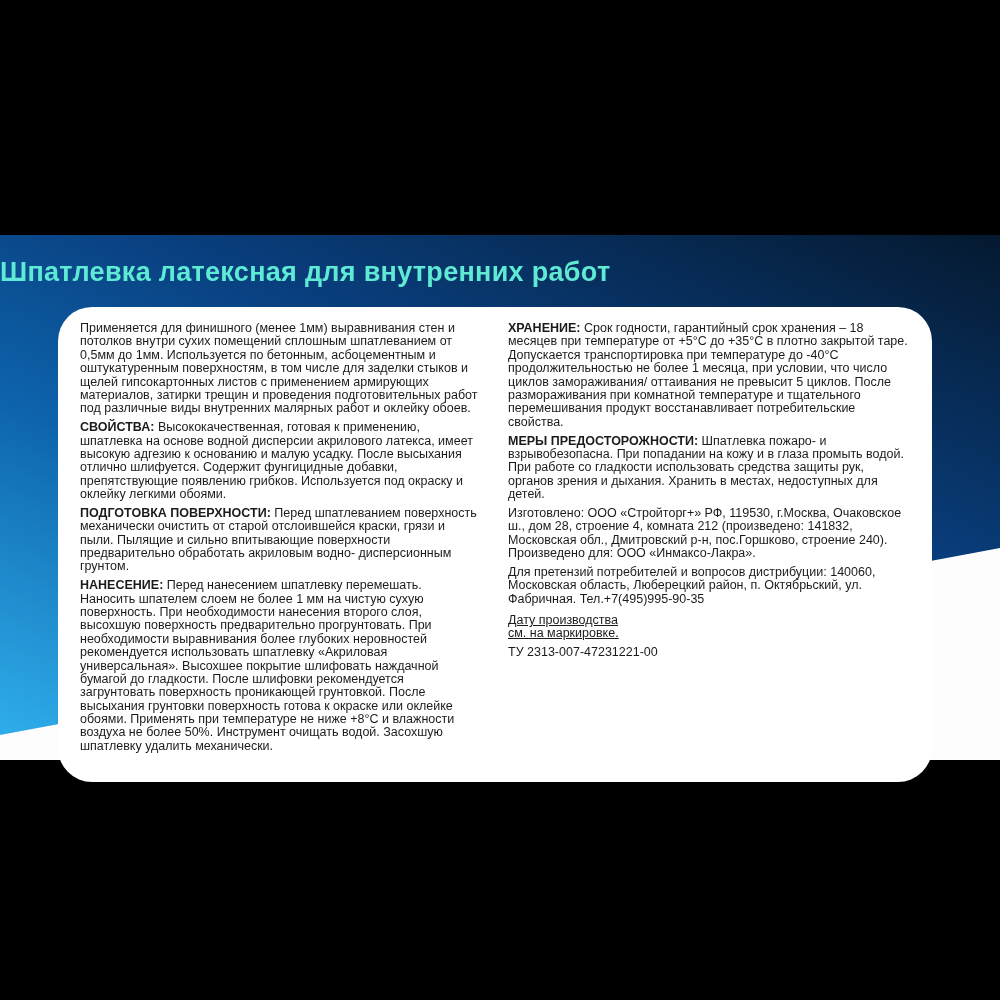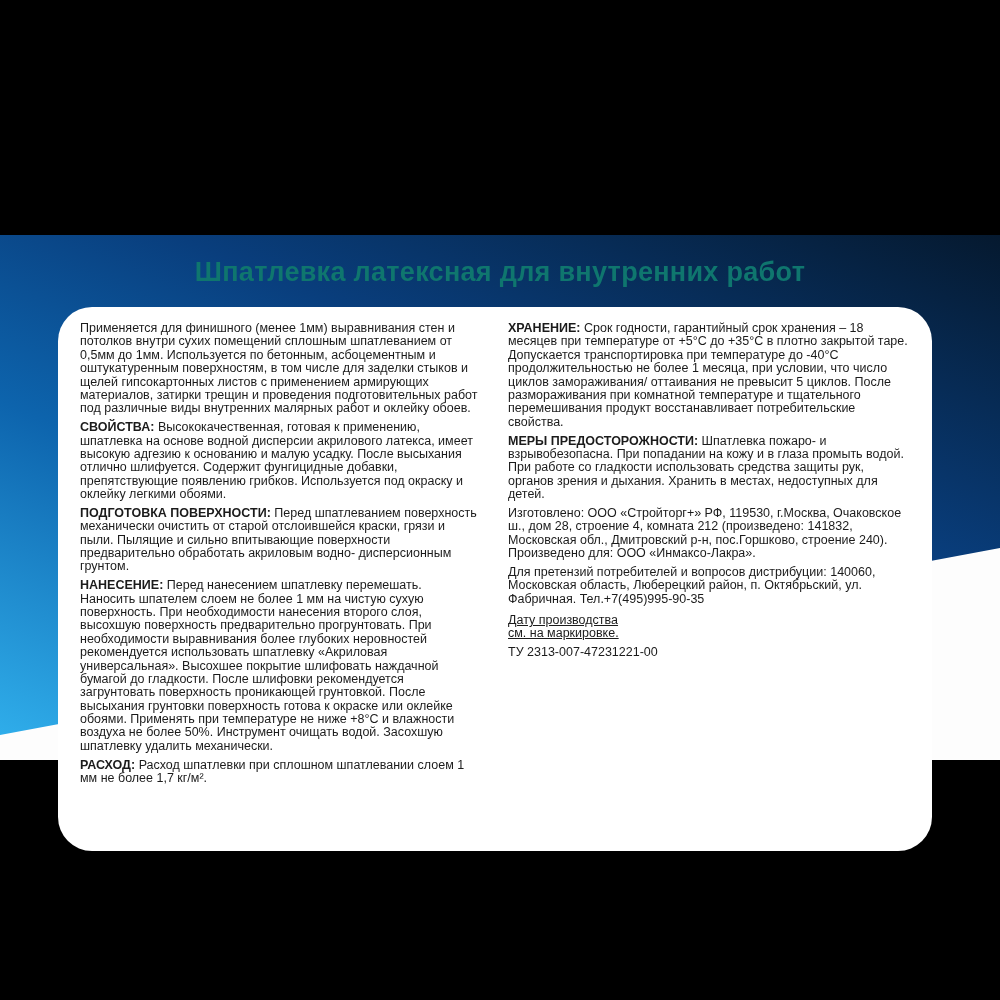--- a/index.html
+++ b/index.html
@@ -10,25 +10,25 @@
   .band-black-top {position:absolute; left:0; top:0; width:1000px; height:235px; background:#000;}
   .band-white {position:absolute; left:0; top:235px; width:1000px; height:525px; background:#fdfdfd;}
   .band-blue {
     position:absolute; left:0; top:235px; width:1000px; height:500px;
     background:linear-gradient(203deg, #05192f 0%, #093e7d 38%, #0d64ad 64%, #2fadea 100%);
     clip-path:polygon(0 0, 100% 0, 100% 62.6%, 0 100%);
   }
   .band-black-bottom {position:absolute; left:0; top:760px; width:1000px; height:240px; background:#000;}
   .title {
     position:absolute; left:0; top:256px; width:1000px; margin:0;
-    text-align:center; color:#0f766e; font-size:27px; font-weight:bold;
+    text-align:left; color:#5eead4; font-size:27px; font-weight:bold;
     letter-spacing:.3px; line-height:1.2;
   }
   .card {
-    position:absolute; left:58px; top:307px; width:874px; height:544px;
+    position:absolute; left:58px; top:307px; width:874px; height:475px;
     box-sizing:border-box; background:#fff; border-radius:34px;
     padding:15px 24px 12px 22px; display:flex; gap:28px;
   }
   .col {width:400px; color:#1b1b1b; font-size:12.5px; line-height:1.07;}
   .sec {margin:0 0 5.5px 0;}
   .sec b {font-weight:bold;}
   .gap-before {margin-top:8px;text-decoration:underline;}
   .pre {white-space:pre-line;}
 </style>
 </head>
@@ -43,21 +43,20 @@
 
   <h1 class="title">Шпатлевка латексная для внутренних работ</h1>
 
   <div class="card">
 
     <div class="col">
       <p class="sec"><span>Применяется для финишного (менее 1мм) выравнивания стен и потолков внутри сухих помещений сплошным шпатлеванием от 0,5мм до 1мм. Используется по бетонным, асбоцементным и оштукатуренным поверхностям, в том числе для заделки стыков и щелей гипсокартонных листов с применением армирующих материалов, затирки трещин и проведения подготовительных работ под различные виды внутренних малярных работ и оклейку обоев.</span></p>
       <p class="sec"><b>СВОЙСТВА:</b> <span>Высококачественная, готовая к применению, шпатлевка на основе водной дисперсии акрилового латекса, имеет высокую адгезию к основанию и малую усадку. После высыхания отлично шлифуется. Содержит фунгицидные добавки, препятствующие появлению грибков. Используется под окраску и оклейку легкими обоями.</span></p>
       <p class="sec"><b>ПОДГОТОВКА ПОВЕРХНОСТИ:</b> <span>Перед шпатлеванием поверхность механически очистить от старой отслоившейся краски, грязи и пыли. Пылящие и сильно впитывающие поверхности предварительно обработать акриловым водно- дисперсионным грунтом.</span></p>
       <p class="sec"><b>НАНЕСЕНИЕ:</b> <span>Перед нанесением шпатлевку перемешать. Наносить шпателем слоем не более 1 мм на чистую сухую поверхность. При необходимости нанесения второго слоя, высохшую поверхность предварительно прогрунтовать. При необходимости выравнивания более глубоких неровностей рекомендуется использовать шпатлевку «Акриловая универсальная». Высохшее покрытие шлифовать наждачной бумагой до гладкости. После шлифовки рекомендуется загрунтовать поверхность проникающей грунтовкой. После высыхания грунтовки поверхность готова к окраске или оклейке обоями. Применять при температуре не ниже +8°С и влажности воздуха не более 50%. Инструмент очищать водой. Засохшую шпатлевку удалить механически.</span></p>
-      <p class="sec"><b>РАСХОД:</b> <span>Расход шпатлевки при сплошном шпатлевании слоем 1 мм не более 1,7 кг/м².</span></p>
     </div>
 
     <div class="col">
       <p class="sec"><b>ХРАНЕНИЕ:</b> <span>Срок годности, гарантийный срок хранения – 18 месяцев при температуре от +5°С до +35°С в плотно закрытой таре. Допускается транспортировка при температуре до -40°С продолжительностью не более 1 месяца, при условии, что число циклов замораживания/ оттаивания не превысит 5 циклов. После размораживания при комнатной температуре и тщательного перемешивания продукт восстанавливает потребительские свойства.</span></p>
       <p class="sec"><b>МЕРЫ ПРЕДОСТОРОЖНОСТИ:</b> <span>Шпатлевка пожаро- и взрывобезопасна. При попадании на кожу и в глаза промыть водой. При работе со гладкости использовать средства защиты рук, органов зрения и дыхания. Хранить в местах, недоступных для детей.</span></p>
       <p class="sec"><span>Изготовлено: ООО «Стройторг+» РФ, 119530, г.Москва, Очаковское ш., дом 28, строение 4, комната 212 (произведено: 141832, Московская обл., Дмитровский р-н, пос.Горшково, строение 240). Произведено для: ООО «Инмаксо-Лакра».</span></p>
       <p class="sec"><span>Для претензий потребителей и вопросов дистрибуции: 140060, Московская область, Люберецкий район, п. Октябрьский, ул. Фабричная. Тел.+7(495)995-90-35</span></p>
       <p class="sec pre gap-before"><span>Дату производства
 см. на маркировке.</span></p>
       <p class="sec"><span>ТУ 2313-007-47231221-00</span></p>

